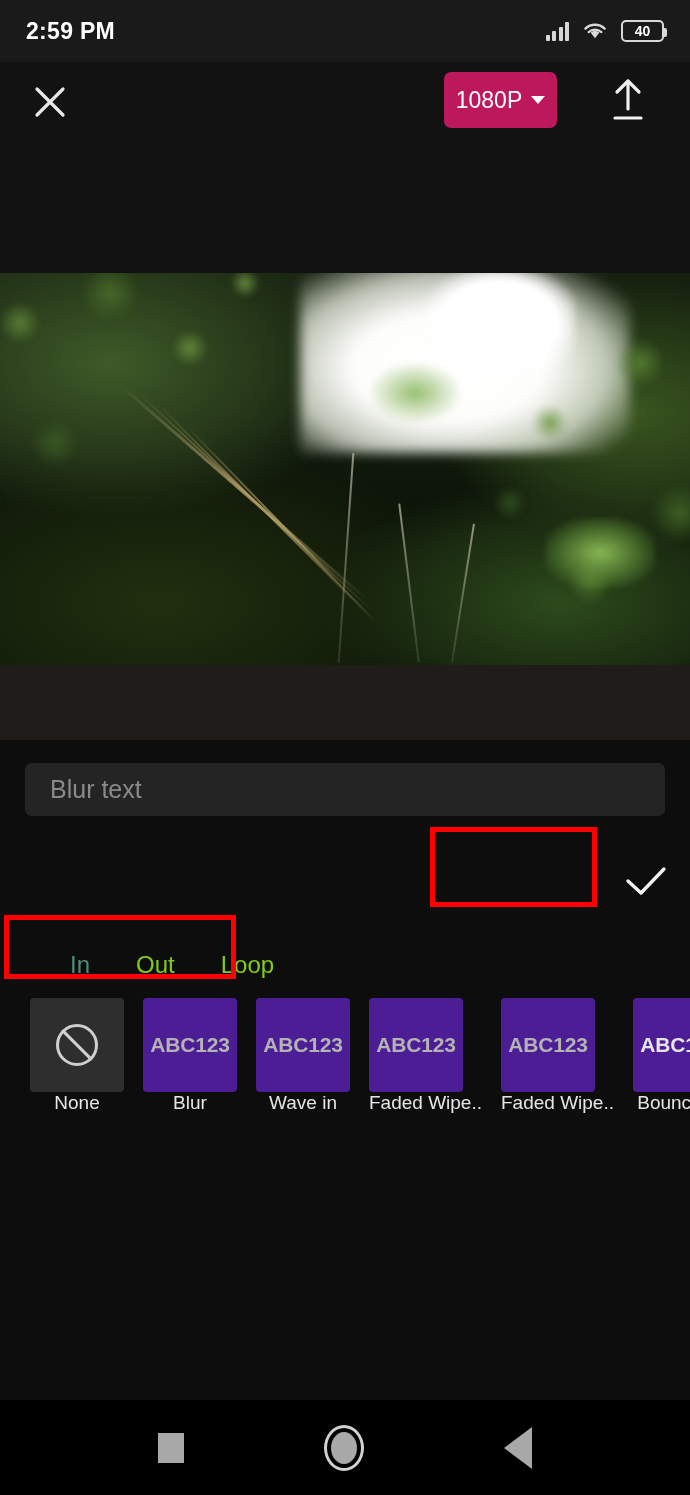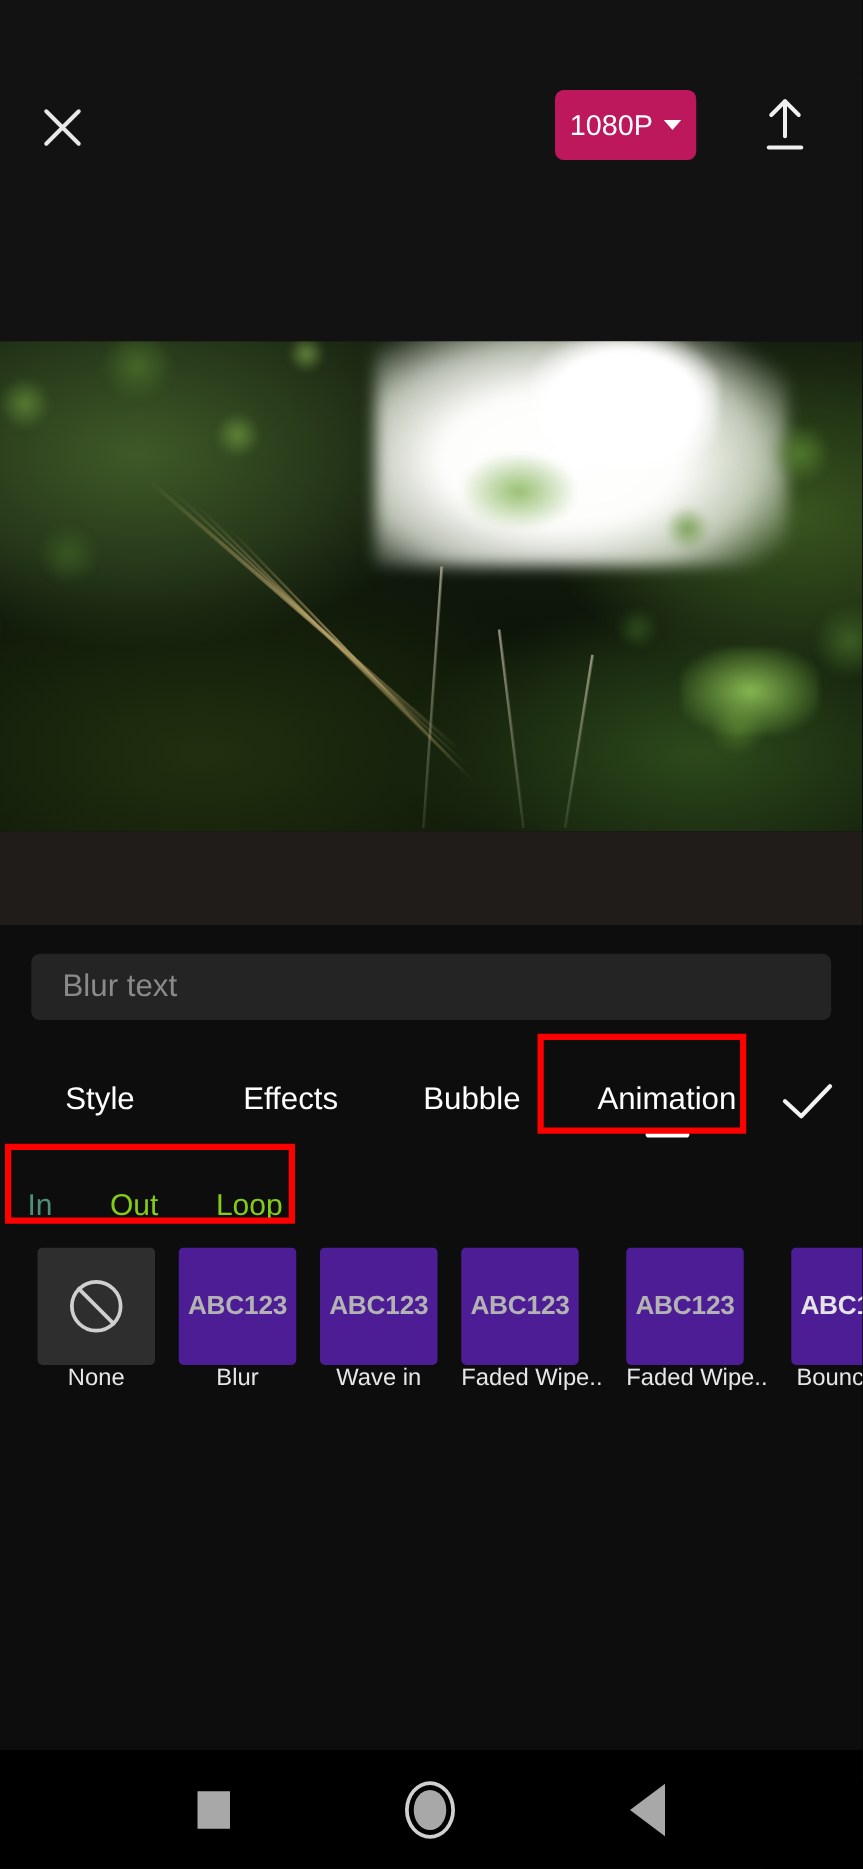--- a/index.html
+++ b/index.html
@@ -154,21 +154,21 @@
   .tab.active .ul { display:block; }
   .confirm {
     position:absolute; left:620px; top:122px; width:60px; height:40px; cursor:pointer;
   }
 
   .subtabs {
     position:absolute; left:0; top:192px; width:690px; height:66px;
     display:flex; align-items:center; padding-left:22px; gap:46px;
   }
   .subtab { font-size:24px; color:#84cc16; cursor:pointer; }
-  .subtab.active { color:#4f8f7a; }
+  .subtab.active { color:#4f8f7a;margin-left:48px; }
 
   .presets {
     position:absolute; left:0; top:258px; width:690px; height:140px;
     display:flex; gap:19px; padding-left:30px; overflow:hidden;
   }
   .preset { flex:0 0 94px; cursor:pointer; }
   .preset-tile {
     width:94px; height:94px; background:#4c1d95; border-radius:4px;
     display:flex; align-items:center; justify-content:center;
   }
@@ -204,20 +204,39 @@
   .nav-back {
     width:0;height:0;border-top:21px solid transparent;border-bottom:21px solid transparent;
     border-right:28px solid #a8a8a8; cursor:pointer;
   }
 </style>
 </head>
 <body>
 
 <div class="phone">
 
+  <div class="statusbar">
+    <div class="status-time">2:59 PM</div>
+    <div class="status-icons">
+      <div class="sig">
+          <i></i>
+          <i></i>
+          <i></i>
+          <i></i>
+        </div>
+      <svg width="26" height="20" viewBox="0 0 26 20">
+        <path d="M13 17.2 L8.6 11.6 A7 7 0 0 1 17.4 11.6 Z" fill="#d8d8d8"></path>
+        <path d="M3.4 7.6 A14 14 0 0 1 22.6 7.6" stroke="#d8d8d8" stroke-width="2.4" fill="none" stroke-linecap="round"></path>
+        <path d="M6.6 11.1 A9.6 9.6 0 0 1 19.4 11.1" stroke="#d8d8d8" stroke-width="2.2" fill="none" stroke-linecap="round"></path>
+      </svg>
+      <div class="battery">
+        <span>40</span>
+      </div>
+    </div>
+  </div>
 
   <div class="toolbar">
     <div class="close-x">
       <svg width="34" height="34" viewBox="0 0 34 34">
         <path d="M4 4 L30 30 M30 4 L4 30" stroke="#e8e8e8" stroke-width="3.2" stroke-linecap="round"></path>
       </svg>
     </div>
     <div class="res-pill">
       <span>1080P</span>
       <div class="caret"></div>
@@ -252,38 +271,20 @@
   </div>
 
   <div class="gap-band"></div>
 
   <div class="panel">
 
     <div class="text-input">
       <span>Blur text</span>
     </div>
 
-    <div class="tabs">
-      <div class="tab t0">
-        <span>Style</span>
-
-      </div>
-      <div class="tab t1">
-        <span>Effects</span>
-
-      </div>
-      <div class="tab t2">
-        <span>Bubble</span>
-
-      </div>
-      <div class="tab t3 active">
-        <span>Animation</span>
-        <div class="ul"></div>
-      </div>
-    </div>
 
     <div class="confirm">
       <svg width="52" height="38" viewBox="0 0 52 38">
         <path d="M8 19 L21 31 L44 7" stroke="#f2f2f2" stroke-width="3.4" fill="none" stroke-linecap="round" stroke-linejoin="round"></path>
       </svg>
     </div>
 
     <div class="subtabs">
       <div class="subtab active">In</div>
       <div class="subtab">Out</div>

